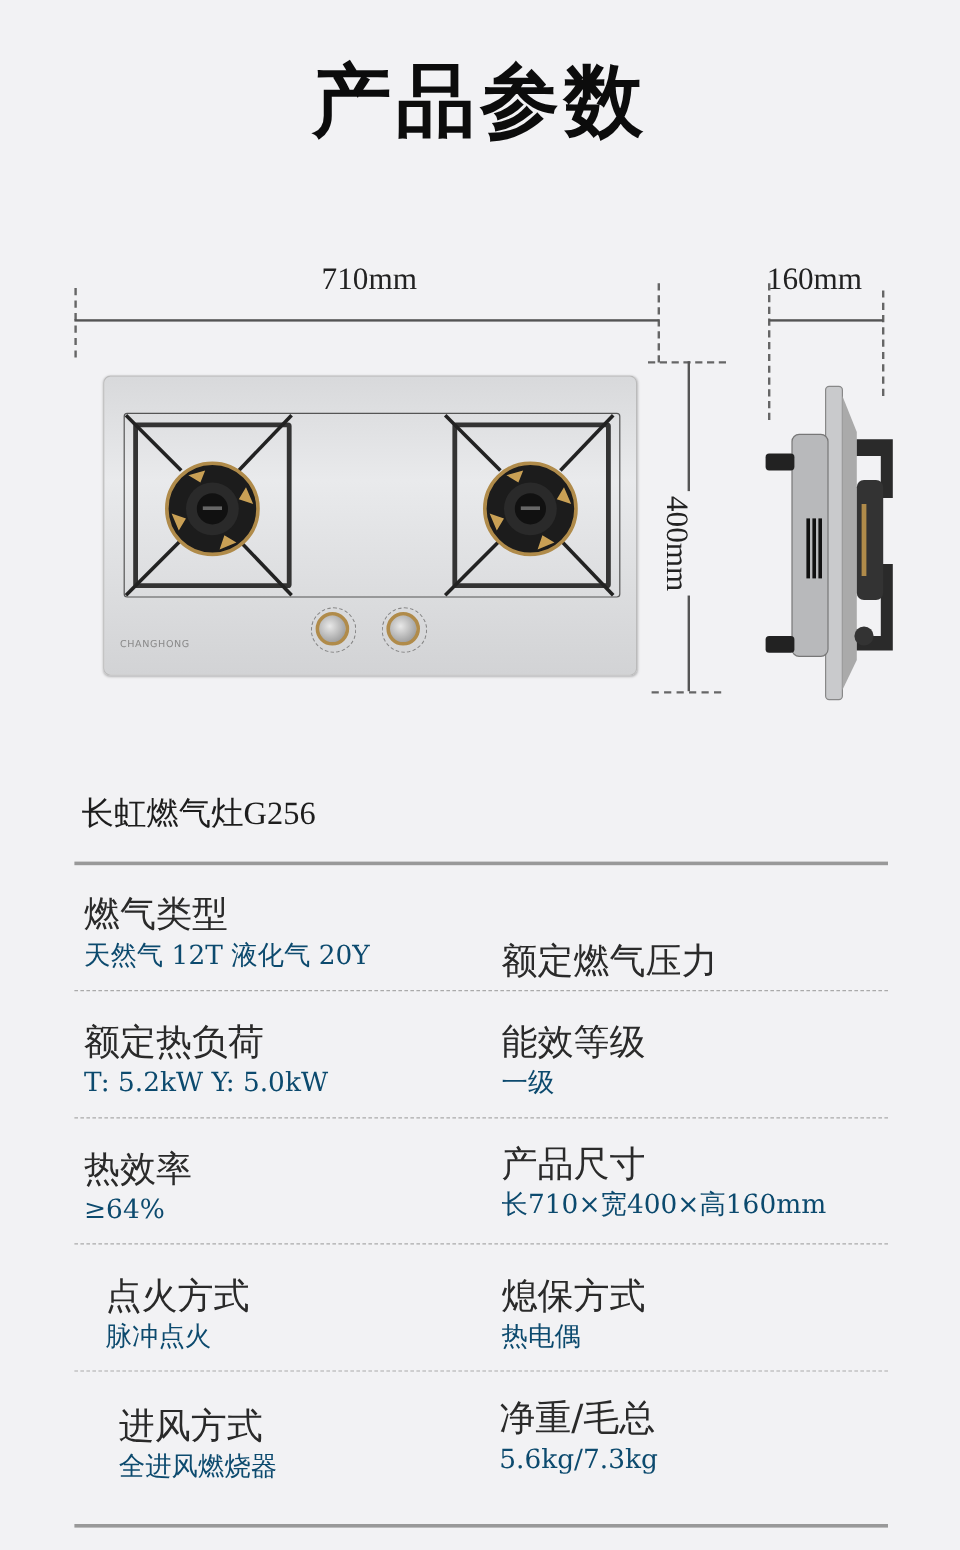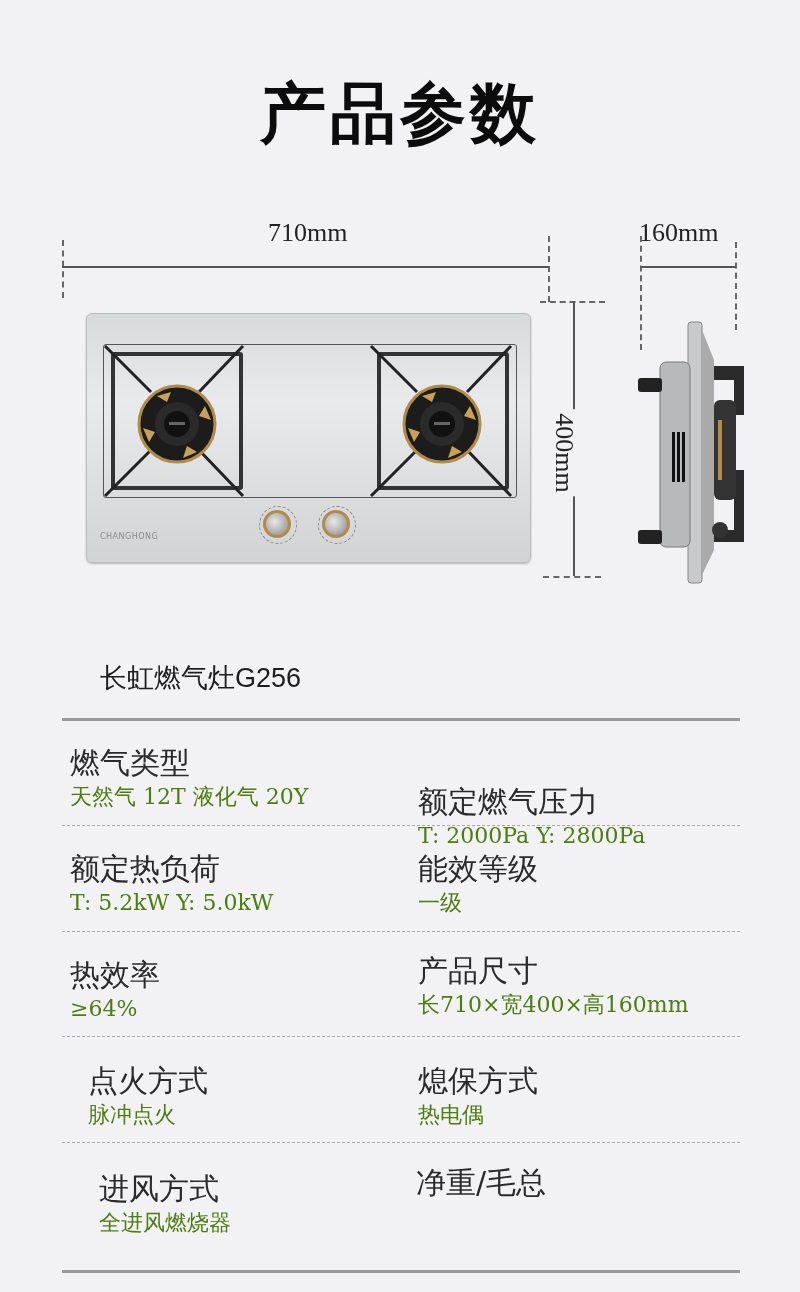--- a/index.html
+++ b/index.html
@@ -4,21 +4,20 @@
 <style>
   html, body { margin: 0; padding: 0; }
   body {
     width: 800px; height: 1292px; background: #f2f2f4; position: relative; overflow: hidden;
     font-family: "DejaVu Serif", "Liberation Serif", serif; color: #222;
   }
   .title {
     position: absolute; left: 0; top: 40px; width: 800px; text-align: center;
     font-size: 66px; font-weight: bold; letter-spacing: 4px; color: #0c0c0c;
     font-family: "DejaVu Serif", serif;
-    margin-top: 29px;
   }
   .dim-label { position: absolute; font-size: 26px; color: #222; font-family: "Liberation Serif", serif; }
   .line { position: absolute; background: #555; }
   .dash-v { position: absolute; width: 0; border-left: 2px dashed #666; }
   .dash-h { position: absolute; height: 0; border-top: 2px dashed #666; }
   .vertical-label {
     position: absolute; font-size: 26px; transform: rotate(90deg); transform-origin: center;
     font-family: "Liberation Serif", serif; background: #f2f2f4; padding: 0 4px;
   }
   .stove {
@@ -31,26 +30,26 @@
     position: absolute; border: 2px solid #333; border-radius: 3px;
   }
   .burner { position: absolute; }
   .knob {
     position: absolute; width: 22px; height: 22px; border-radius: 50%;
     border: 3px solid #b08b4a; background: radial-gradient(circle at 40% 40%, #e8e8e8, #888);
   }
   .knob-ring { position: absolute; width: 36px; height: 36px; border-radius: 50%; border: 1px dashed #888; }
   .brand { position: absolute; left: 13px; top: 218px; font-size: 8px; color: #8a8a8a; font-family: "DejaVu Sans", sans-serif; letter-spacing: 0.5px; }
   .side { position: absolute; left: 630px; top: 320px; width: 120px; height: 265px; }
-  .model { position: absolute; left: 68px; top: 660px; font-size: 27px; font-family: Liberation Sans, sans-serif; color: #1d1d1d; margin-left: 32px; }
+  .model { position: absolute; left: 68px; top: 660px; font-size: 27px; font-family: Liberation Serif, serif; color: #1d1d1d; }
   .rule-solid { position: absolute; left: 62px; width: 678px; height: 3px; background: #999; }
   .rule-dash { position: absolute; left: 62px; width: 678px; height: 0; border-top: 1px dashed #aaa; }
   .spec { position: absolute; font-family: "DejaVu Sans", sans-serif; }
   .spec .k { font-size: 30px; color: #2a2a2a; line-height: 34px; white-space: nowrap; }
-  .spec .v { font-size: 22px; color: #4d7c0f; line-height: 34px; white-space: nowrap; font-family: "DejaVu Serif", serif; }
+  .spec .v { font-size: 22px; color: #0c4a6e; line-height: 34px; white-space: nowrap; font-family: "DejaVu Serif", serif; }
 </style>
 </head>
 <body>
 
 <div class="title">产品参数</div>
 
 <div>
   <div class="dim-label" style="left:268px; top:218px;text-align:right;">710mm</div>
   <div class="dash-v" style="left:62px; top:240px; height:58px;"></div>
   <div class="dash-v" style="left:548px; top:236px; height:66px;"></div>
@@ -136,21 +135,20 @@
 
 <div class="model">长虹燃气灶G256</div>
 <div class="rule-solid" style="top:718px;"></div>
 
 <div class="spec" style="left:70px; top:746px;">
   <div class="k">燃气类型</div>
   <div class="v">天然气 12T   液化气 20Y</div>
 </div>
 <div class="spec" style="left:418px; top:746px;margin-top:39px;">
   <div class="k">额定燃气压力</div>
-  <div class="v">T: 2000Pa  Y: 2800Pa</div>
 </div>
 <div class="rule-dash" style="top:825px;"></div>
 
 <div class="spec" style="left:70px; top:852px;">
   <div class="k">额定热负荷</div>
   <div class="v">T: 5.2kW   Y: 5.0kW</div>
 </div>
 <div class="spec" style="left:418px; top:852px;">
   <div class="k">能效等级</div>
   <div class="v">一级</div>
@@ -176,14 +174,15 @@
   <div class="v">热电偶</div>
 </div>
 <div class="rule-dash" style="top:1142px;"></div>
 
 <div class="spec" style="left:70px; top:1172px;margin-left:29px;">
   <div class="k">进风方式</div>
   <div class="v">全进风燃烧器</div>
 </div>
 <div class="spec" style="left:416px; top:1166px;">
   <div class="k">净重/毛总</div>
+  <div class="v">5.6kg/7.3kg</div>
 </div>
 <div class="rule-solid" style="top:1270px;"></div>
 
 </body></html>

